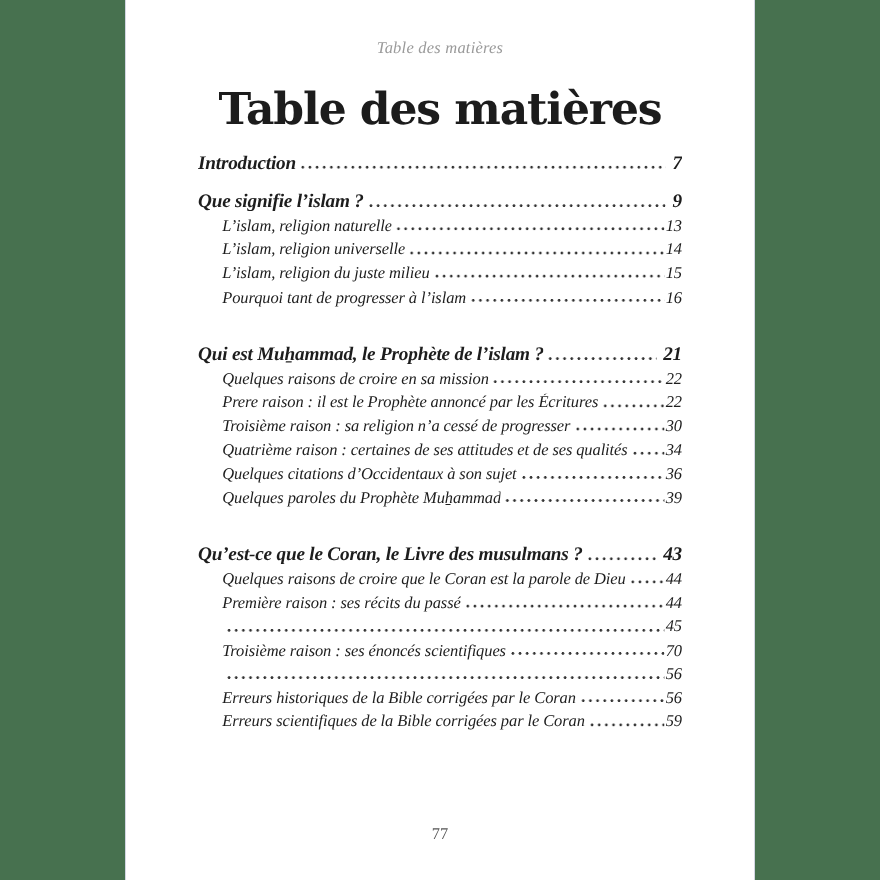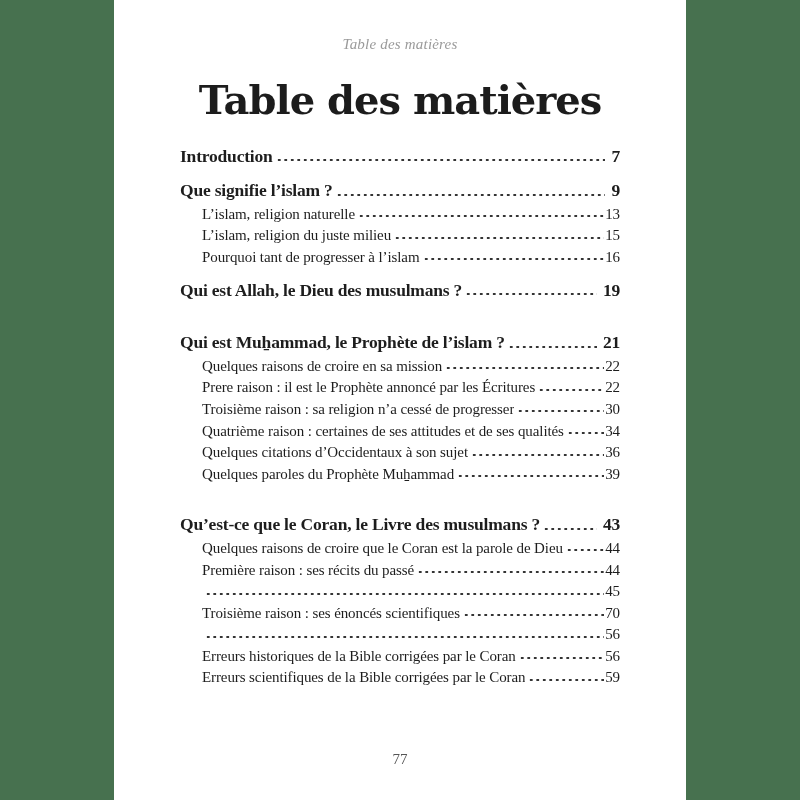--- a/index.html
+++ b/index.html
@@ -32,21 +32,21 @@
   .title {
     margin: 24px 0 0 0;
     text-align: center;
     font-size: 40px;
     line-height: 43px;
     font-weight: bold;
     letter-spacing: -1px;
     color: #1c1c1c;
     font-family: "DejaVu Serif", "Liberation Serif", serif;
   }
-  .toc { margin-top: 24px; }
+  .toc { margin-top: 16px; font-style: italic; }
   .toc-section { margin-top: 13px; }
   .toc-section.first { margin-top: 0; }
   .toc-section.big { margin-top: 31px; }
   .row {
     display: flex;
     align-items: flex-end;
     height: 21.6px;
     overflow: hidden;
   }
   .row .label { white-space: nowrap; flex: 0 1 auto; overflow: hidden; }
@@ -106,35 +106,33 @@
             <span class="label">Que signifie l’islam ?</span>
             <span class="dots"></span>
             <span class="pagenum">9</span>
           </div>
           <div class="row item">
             <span class="label">L’islam, religion naturelle</span>
             <span class="dots"></span>
             <span class="pagenum">13</span>
           </div>
           <div class="row item">
+            <span class="label">L’islam, religion universelle</span>
+            <span class="dots"></span>
+            <span class="pagenum">14</span>
+          </div>
+          <div class="row item">
             <span class="label">L’islam, religion du juste milieu</span>
             <span class="dots"></span>
             <span class="pagenum">15</span>
           </div>
           <div class="row item">
             <span class="label">Pourquoi tant de progresser à l’islam</span>
             <span class="dots"></span>
             <span class="pagenum">16</span>
-          </div>
-        </div>
-        <div class="toc-section">
-          <div class="row heading">
-            <span class="label">Qui est Allah, le Dieu des musulmans ?</span>
-            <span class="dots"></span>
-            <span class="pagenum">19</span>
           </div>
         </div>
         <div class="toc-section big">
           <div class="row heading">
             <span class="label">Qui est Muẖammad, le Prophète de l’islam ?</span>
             <span class="dots"></span>
             <span class="pagenum">21</span>
           </div>
           <div class="row item">
             <span class="label">Quelques raisons de croire en sa mission</span>

